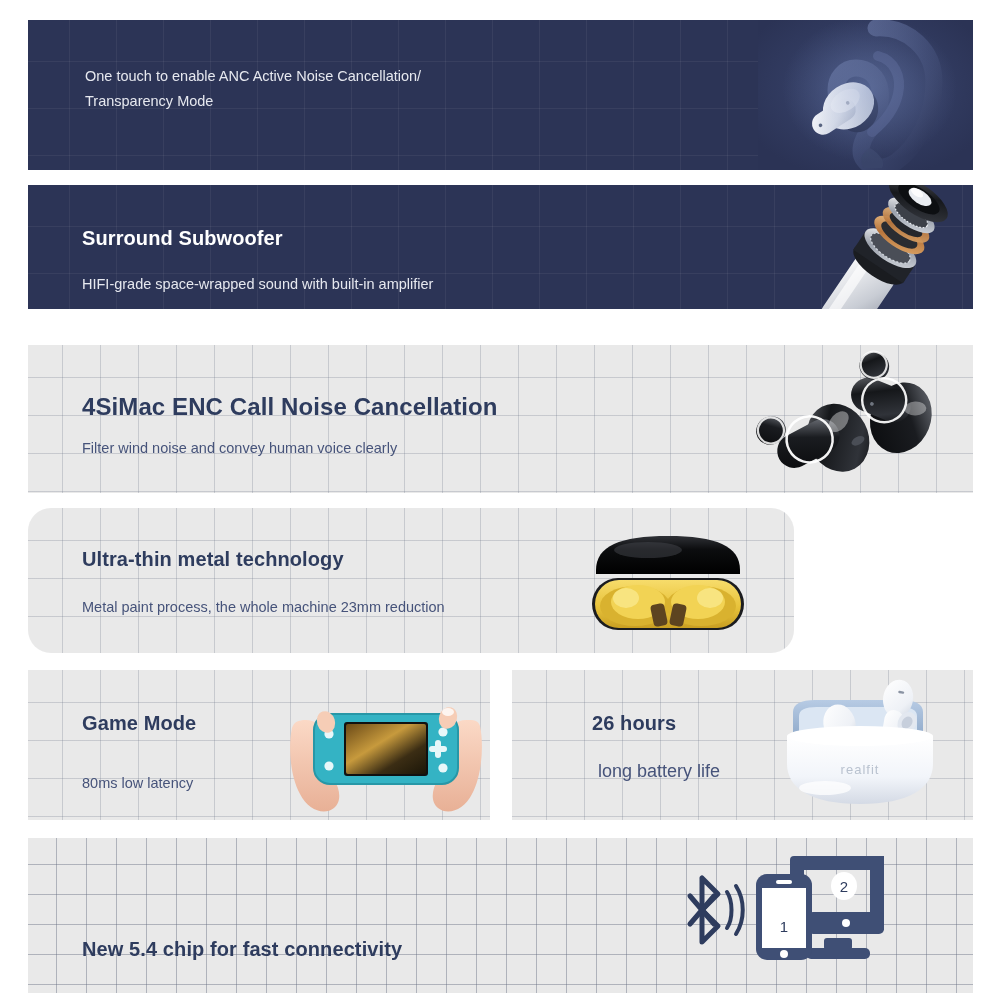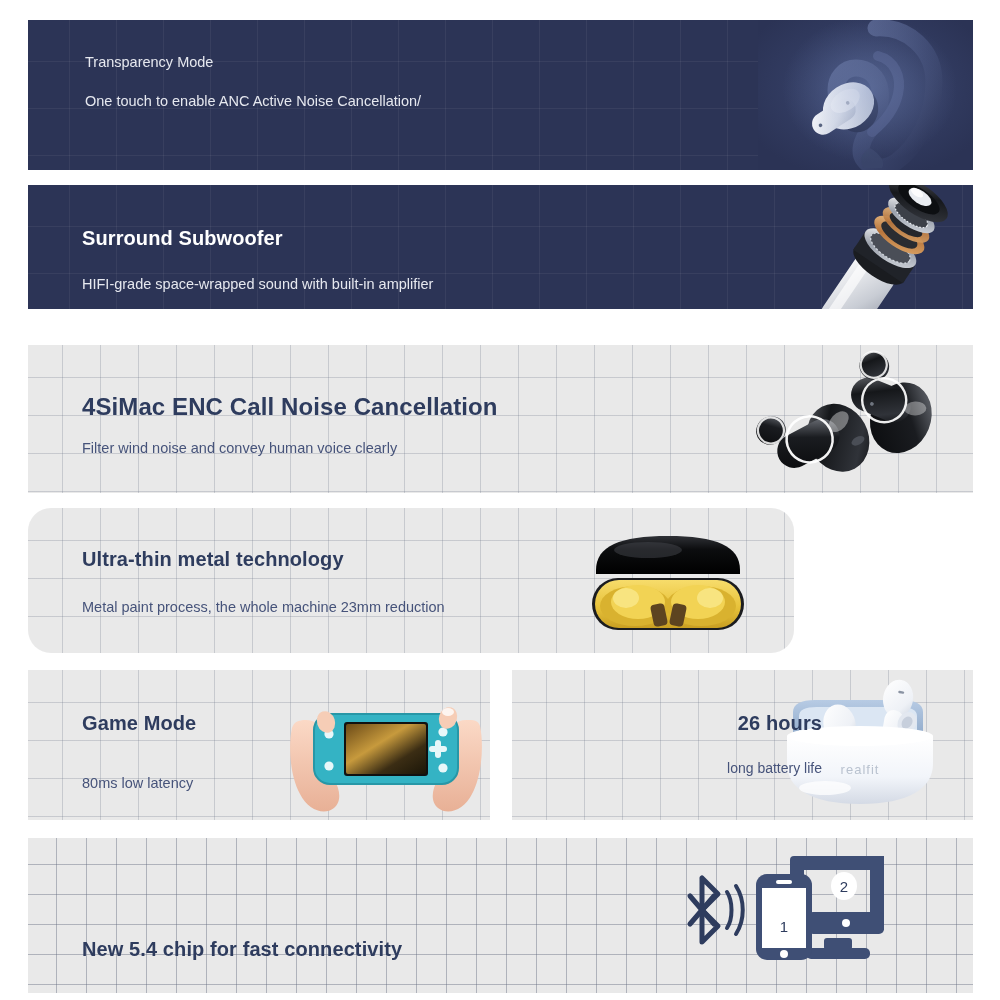--- a/index.html
+++ b/index.html
@@ -133,22 +133,22 @@
           <ellipse cx="100" cy="92" rx="27" ry="22" fill="url(#budG)"></ellipse>
           <rect x="58" y="82" width="48" height="22" rx="11" fill="url(#budG)"></rect>
           <circle cx="101" cy="89" r="1.8" fill="#55607a"></circle>
           <circle cx="66" cy="93" r="1.8" fill="#55607a"></circle>
           <ellipse cx="100" cy="86" rx="16" ry="10" fill="#ffffff" opacity=".55"></ellipse>
         </g>
       </svg>
     </div>
 
     <div class="txtbox" style="left:57px;top:28px;width:640px;">
+      <p class="sub" style="font-size:14.5px;margin-top:18px;">One touch to enable ANC Active Noise Cancellation/</p>
       <p class="sub" style="font-size:14.5px;margin-top:4px;">Transparency Mode</p>
-      <p class="sub" style="font-size:14.5px;margin-top:18px;">One touch to enable ANC Active Noise Cancellation/</p>
     </div>
   </div>
 
   <div class="panel dark" style="left:28px;top:185px;width:945px;height:124px;">
 
     <div class="art drvwrap">
       <svg viewBox="0 0 190 152" width="190" height="152">
         <defs>
           <linearGradient id="coneG" x1="0" y1="0" x2="1" y2="1">
             <stop offset="0%" stop-color="#55585e"></stop>
@@ -380,23 +380,23 @@
           <circle cx="68" cy="74" r="1.7" fill="#a5aebd"></circle>
         </g>
 
         <path d="M12 60 L158 60 L158 88 C158 112 134 128 85 128 C36 128 12 112 12 88 Z" fill="url(#caseW)"></path>
         <ellipse cx="85" cy="60" rx="73" ry="10" fill="#ffffff"></ellipse>
         <text x="85" y="98" text-anchor="middle" font-family="Liberation Sans, sans-serif" font-size="13" fill="#b9c2cf" letter-spacing="1">realfit</text>
         <ellipse cx="50" cy="112" rx="26" ry="7" fill="#ffffff" opacity=".75"></ellipse>
       </svg>
     </div>
 
-    <div class="txtbox" style="left:70px;top:42px;width:240px;text-align:right;">
+    <div class="txtbox" style="left:80px;top:42px;width:240px;">
       <p class="ttl" style="font-size:20px;">26 hours</p>
-      <p class="sub" style="font-size:14px;margin-top:24px;margin-left:6px;">long battery life</p>
+      <p class="sub" style="font-size:18px;margin-top:24px;margin-left:6px;">long battery life</p>
     </div>
   </div>
 
   <div class="panel light fine" style="left:28px;top:838px;width:945px;height:155px;">
 
     <div class="art devwrap">
       <svg viewBox="0 0 245 140" width="245" height="140">
 
         <g transform="translate(6,30)">
           <path d="M18 4 L34 20 L18 36 L18 4 L18 68 L34 52 L18 36" fill="none" stroke="#2e3c5e" stroke-width="5" stroke-linejoin="round" stroke-linecap="round"></path>

